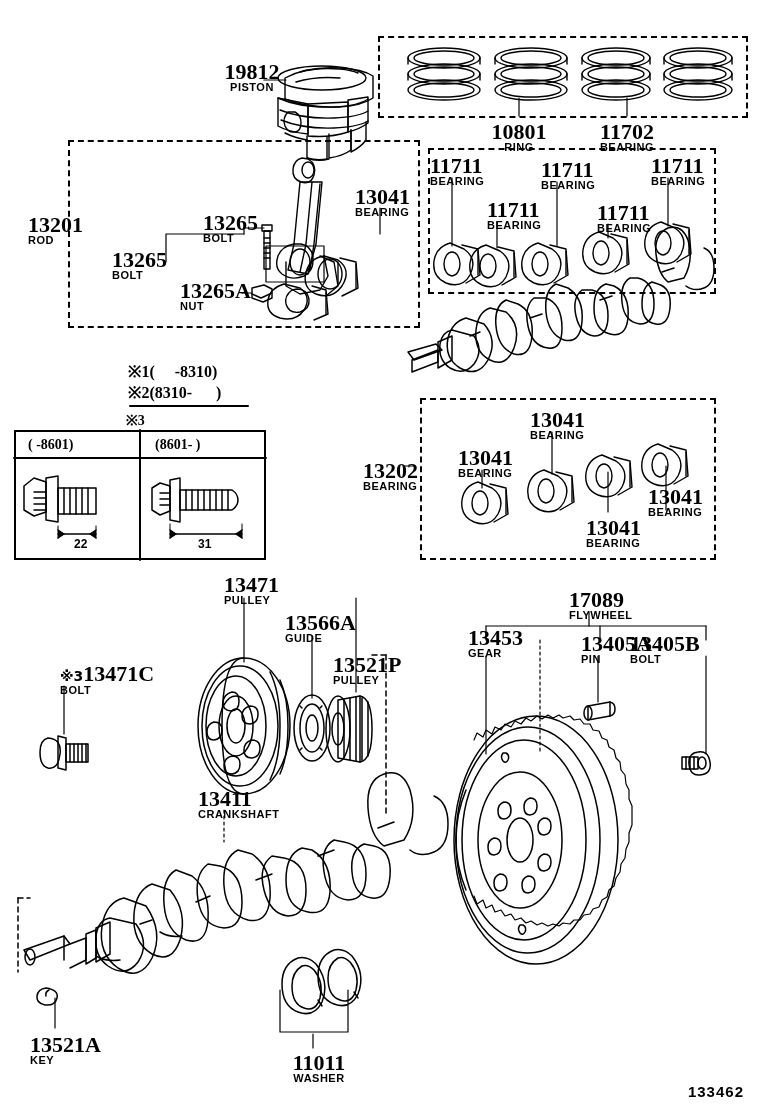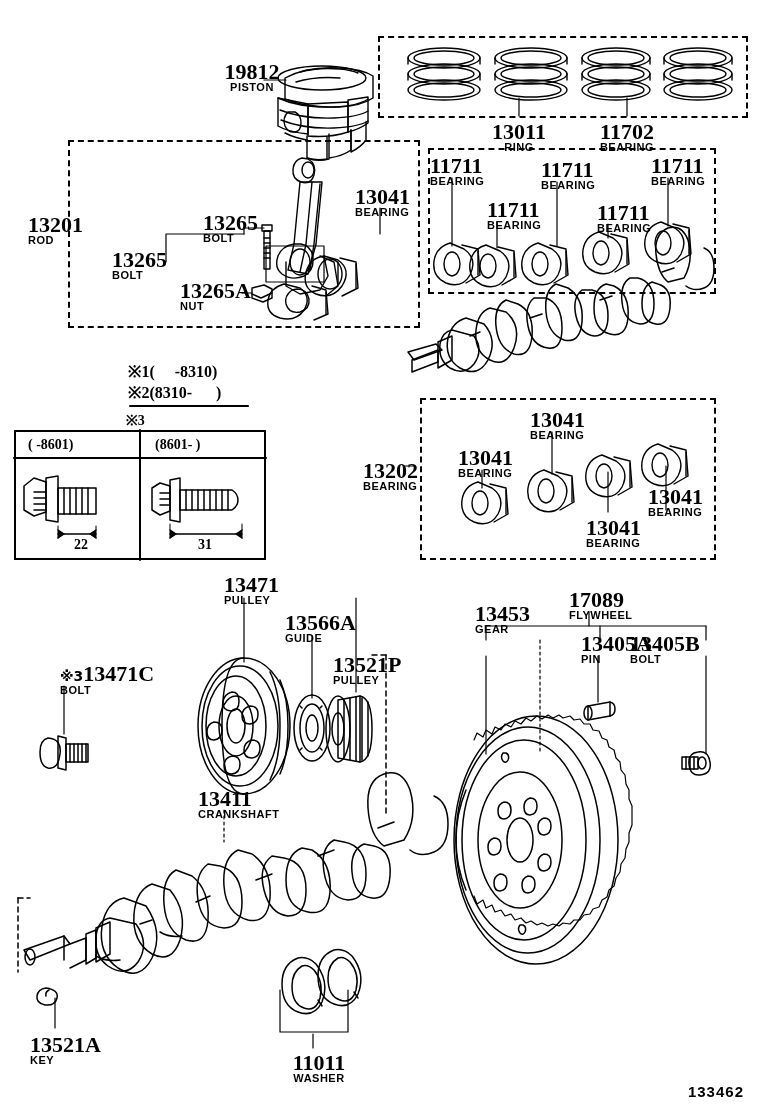--- a/index.html
+++ b/index.html
@@ -10,21 +10,21 @@
   .lbl{position:absolute;white-space:nowrap;}
   .num{font-family:"Liberation Serif",serif;font-weight:700;font-size:22px;
        line-height:20px;letter-spacing:0px;}
   .nm{font-family:"Liberation Sans",sans-serif;font-weight:700;font-size:11px;
       line-height:11px;letter-spacing:.5px;}
   .lbl.ctr{text-align:center;transform:translateX(-50%);}
   .lbl.lft{text-align:left;}
   .note{position:absolute;font-family:"Liberation Serif",serif;font-weight:700;
         font-size:16px;line-height:19px;white-space:pre;}
   .tbl-hd{font-family:"Liberation Serif",serif;font-weight:700;font-size:14px;}
-  .tbl-dim{font-family:Liberation Serif, serif;font-weight:700;font-size:14px;}
+  .tbl-dim{font-family:Liberation Sans, sans-serif;font-weight:700;font-size:12px;}
   .starmark{font-family:"DejaVu Sans",sans-serif;font-weight:700;}
   .corner{position:absolute;right:16px;bottom:12px;
           font-family:"Liberation Sans",sans-serif;font-weight:700;font-size:15px;
           letter-spacing:1px;}
   .box{position:absolute;border:2px dashed #000;box-sizing:border-box;}
   .solidbox{position:absolute;border:2px solid #000;box-sizing:border-box;}
 </style>
 </head>
 <body>
 
@@ -397,21 +397,21 @@
       </g>
     </g>
   </svg>
 
   <div id="labels">
       <div class="lbl ctr" style="left: 252px; top: 62px;">
         <div class="num">19812</div>
         <div class="nm">PISTON</div>
       </div>
       <div class="lbl ctr" style="left: 519px; top: 122px;">
-        <div class="num">13011</div>
+        <div class="num">10801</div>
         <div class="nm">RING</div>
       </div>
       <div class="lbl ctr" style="left: 627px; top: 122px;">
         <div class="num">11702</div>
         <div class="nm">BEARING</div>
       </div>
       <div class="lbl lft" style="left: 28px; top: 215px;">
         <div class="num">13201</div>
         <div class="nm">ROD</div>
       </div>
@@ -481,21 +481,21 @@
       </div>
       <div class="lbl lft" style="left: 333px; top: 608px; margin-top: 47px;">
         <div class="num">13521P</div>
         <div class="nm">PULLEY</div>
       </div>
       <div class="lbl lft" style="left: 60px; top: 664px;"><span class="starmark" style="font-size: 14px;">※3</span><div class="num" style="display: inline-block;">13471C</div><div class="nm">BOLT</div></div>
       <div class="lbl lft" style="left: 569px; top: 590px;">
         <div class="num">17089</div>
         <div class="nm">FLYWHEEL</div>
       </div>
-      <div class="lbl lft" style="left: 468px; top: 604px; margin-left: 7px;">
+      <div class="lbl lft" style="left: 468px; top: 628px;">
         <div class="num">13453</div>
         <div class="nm">GEAR</div>
       </div>
       <div class="lbl lft" style="left: 581px; top: 634px;">
         <div class="num">13405A</div>
         <div class="nm">PIN</div>
       </div>
       <div class="lbl lft" style="left: 630px; top: 634px;">
         <div class="num">13405B</div>
         <div class="nm">BOLT</div>

